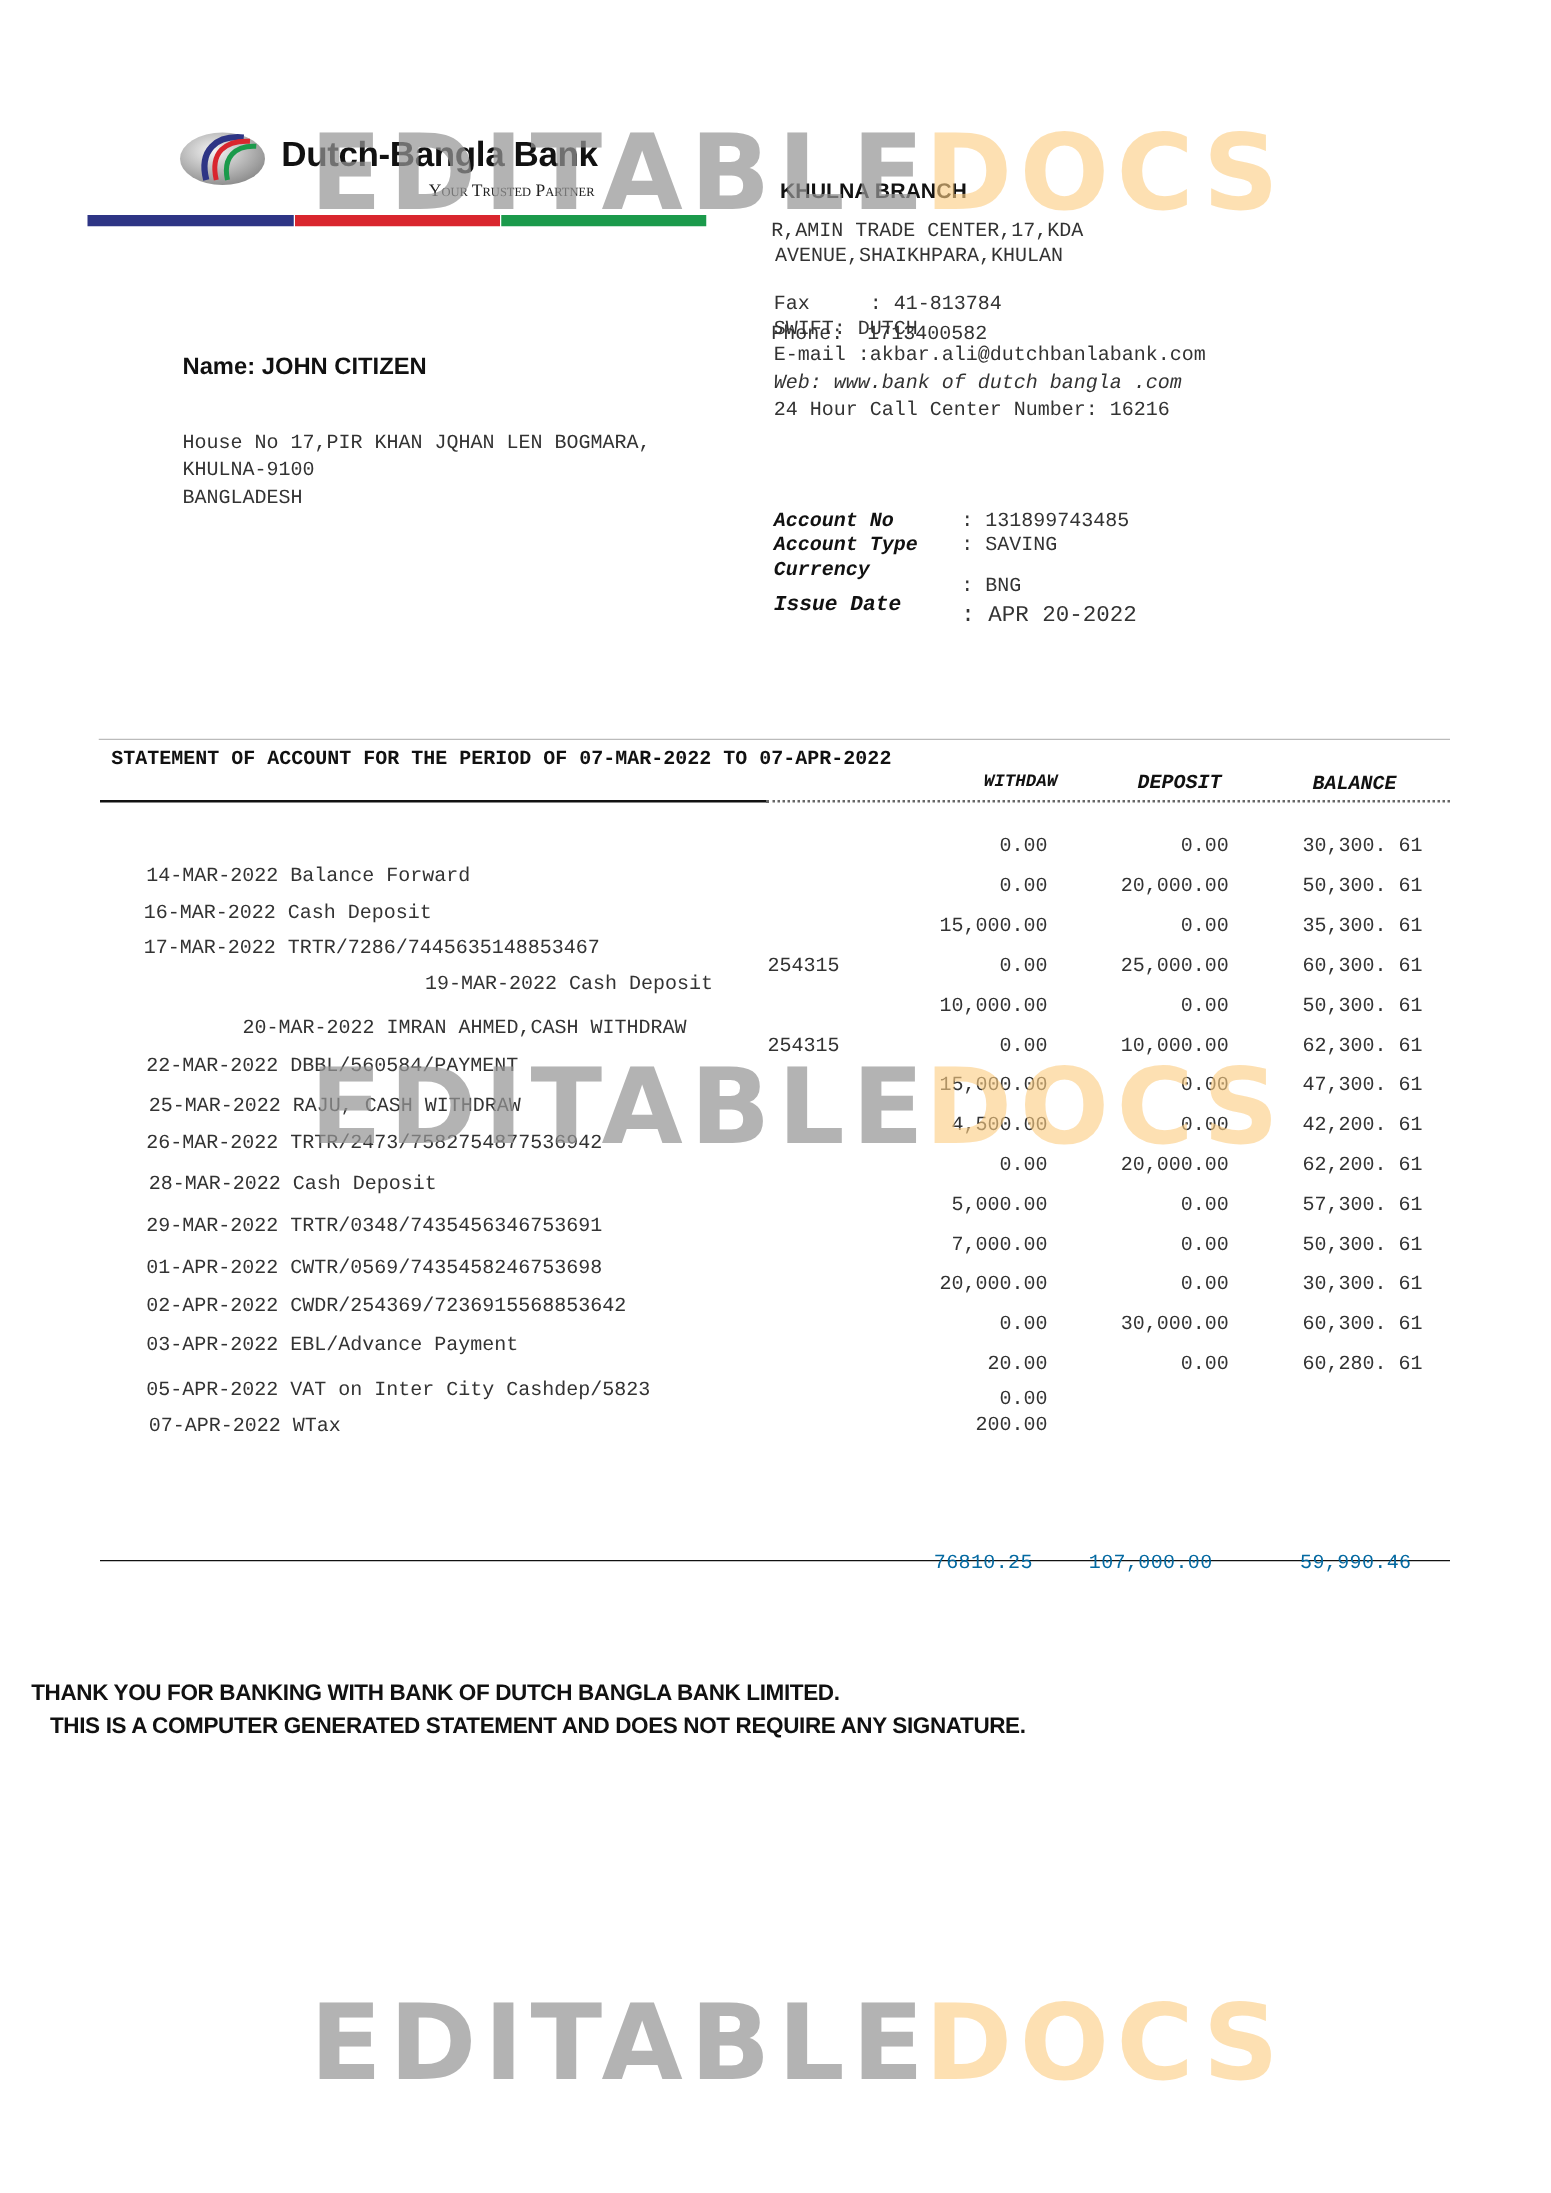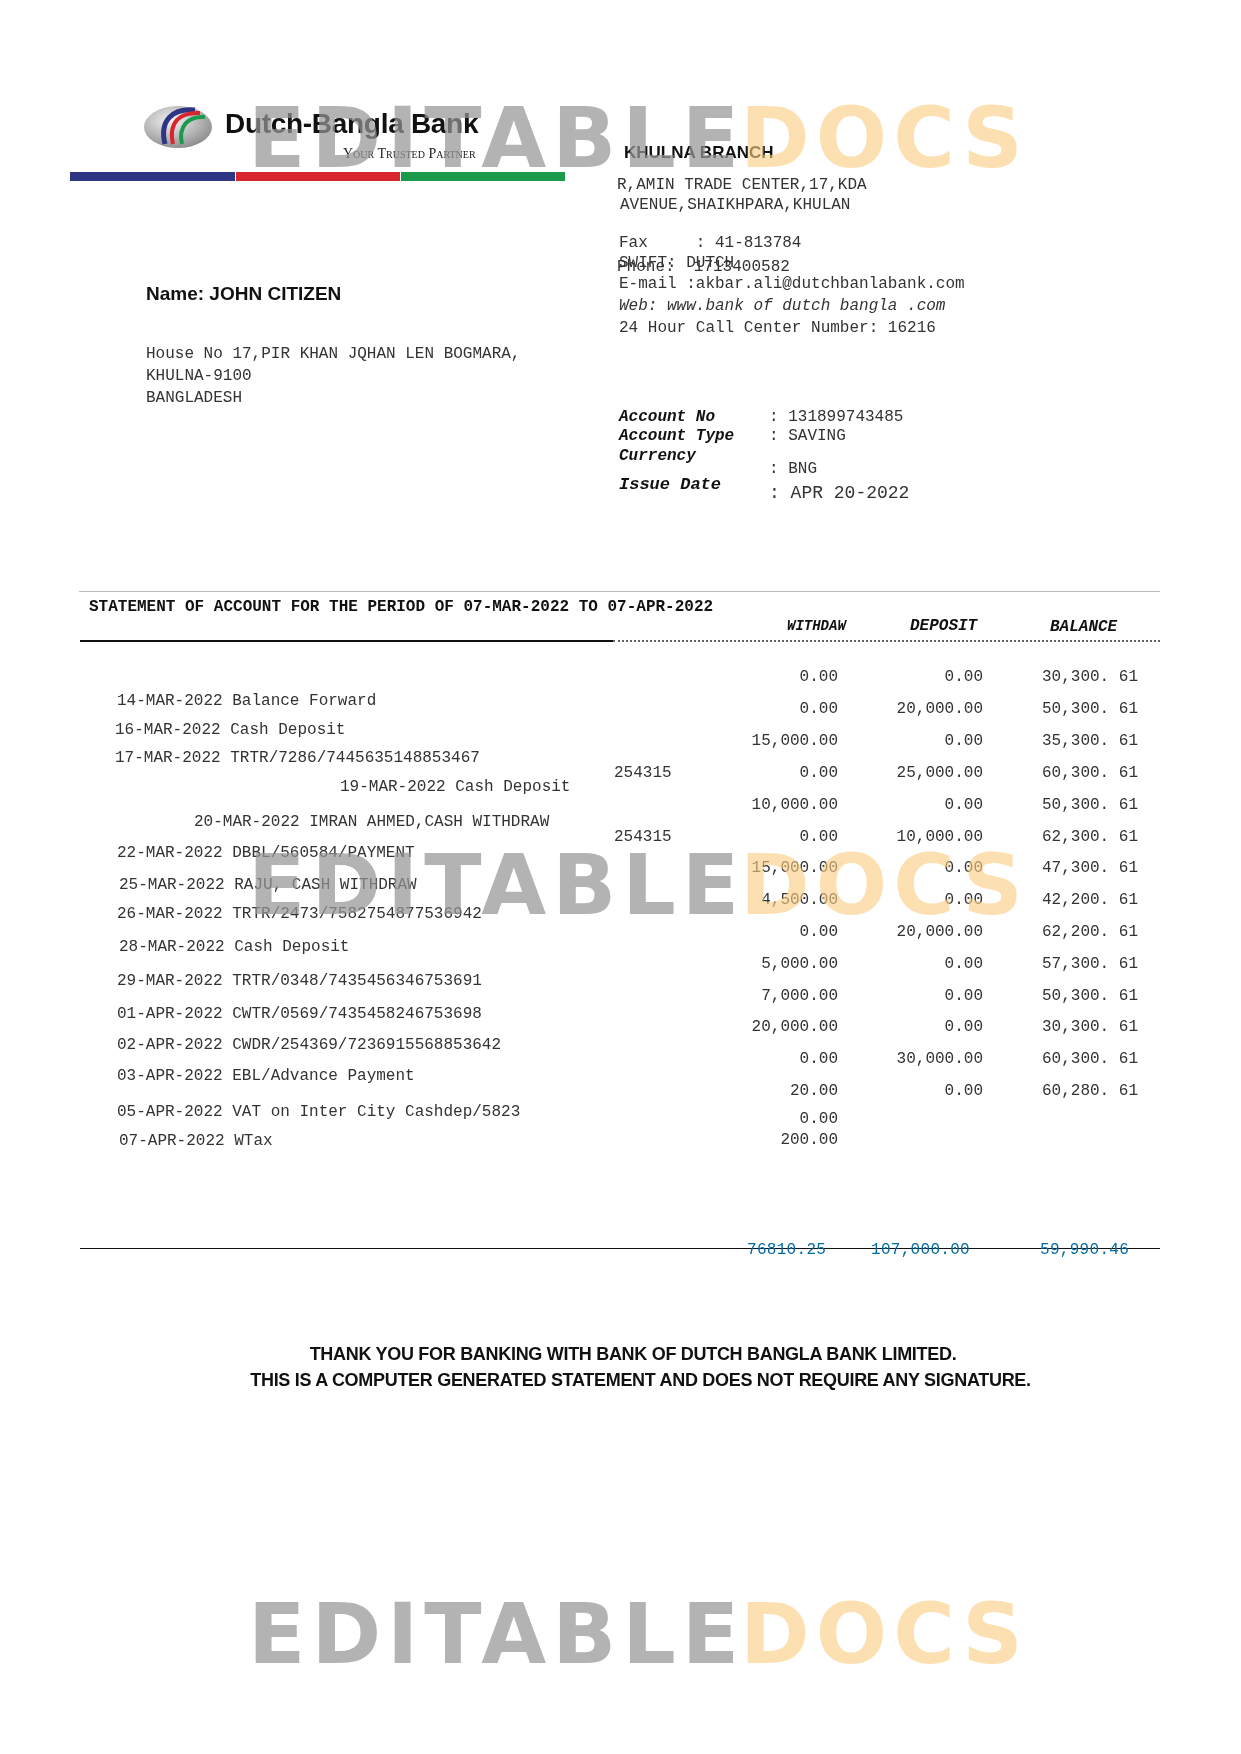--- a/index.html
+++ b/index.html
@@ -15,21 +15,21 @@
   .name { left:146px; top:283px; font-family:"Liberation Sans", sans-serif; font-weight:bold; font-size:19px; color:#111; }
   .acc-label { font-family:"Liberation Mono", monospace; font-weight:bold; font-size:16px; color:#111;font-style:italic; }
   .sep-top { position:absolute; left:79px; top:591px; width:1081px; height:1px; background:#bbb; }
   .sep-head { position:absolute; left:80px; top:640px; width:533px; height:2px; background:#111; }
   .sep-head-dot { position:absolute; left:613px; top:640px; width:547px; height:0; border-top:2px dotted #666; }
   .stmt-title { left:89px; top:598px; font-family:"Liberation Mono", monospace; font-weight:bold; font-size:16px; color:#111; }
   .col-h { font-family:"Liberation Mono", monospace; font-weight:bold; font-style:italic; font-size:16px; color:#111; }
   .num { text-align:right; font-family:"Liberation Mono", monospace; font-size:16px; color:#333; }
   .sep-bottom { position:absolute; left:80px; top:1248px; width:1080px; height:1px; background:#111; }
   .total { font-family:"Liberation Mono", monospace; font-size:16px; color:#0369a1; letter-spacing:0.3px; }
-  .footer { left:0; width:1241px; text-align:center; font-family:"Liberation Sans", sans-serif; font-weight:bold; font-size:18px; color:#111; letter-spacing:-0.3px; }
+  .footer { left:0; width:1241px; font-family:"Liberation Sans", sans-serif; font-weight:bold; font-size:18px; color:#111; letter-spacing:-0.3px; }
   .wm { position:absolute; font-family:"DejaVu Sans", sans-serif; font-weight:bold; font-size:84px; letter-spacing:6px; line-height:1; pointer-events:none; }
   .wm-gray { color:rgba(150,150,150,0.72); }
   .wm-orange { color:rgba(252,205,130,0.62); }
 </style>
 </head>
 <body>
 
 <div class="logo-wrap">
   <svg class="logo-emblem" viewBox="0 0 70 46">
     <defs>

